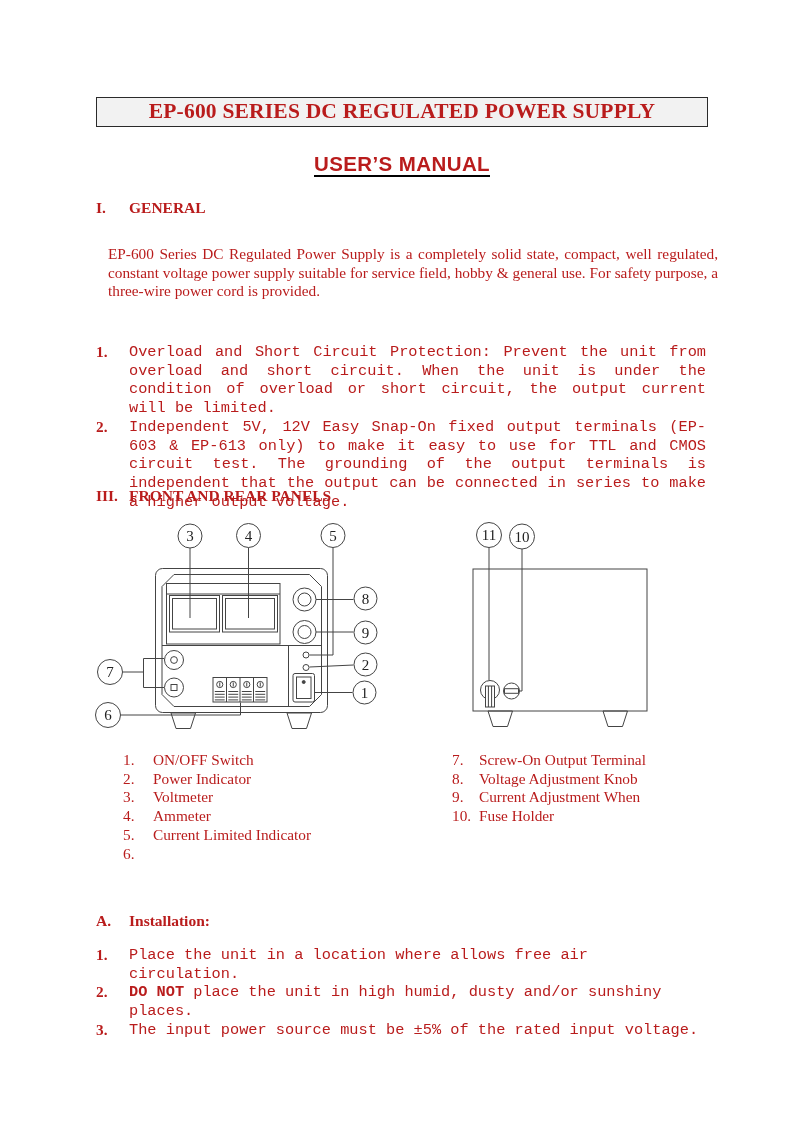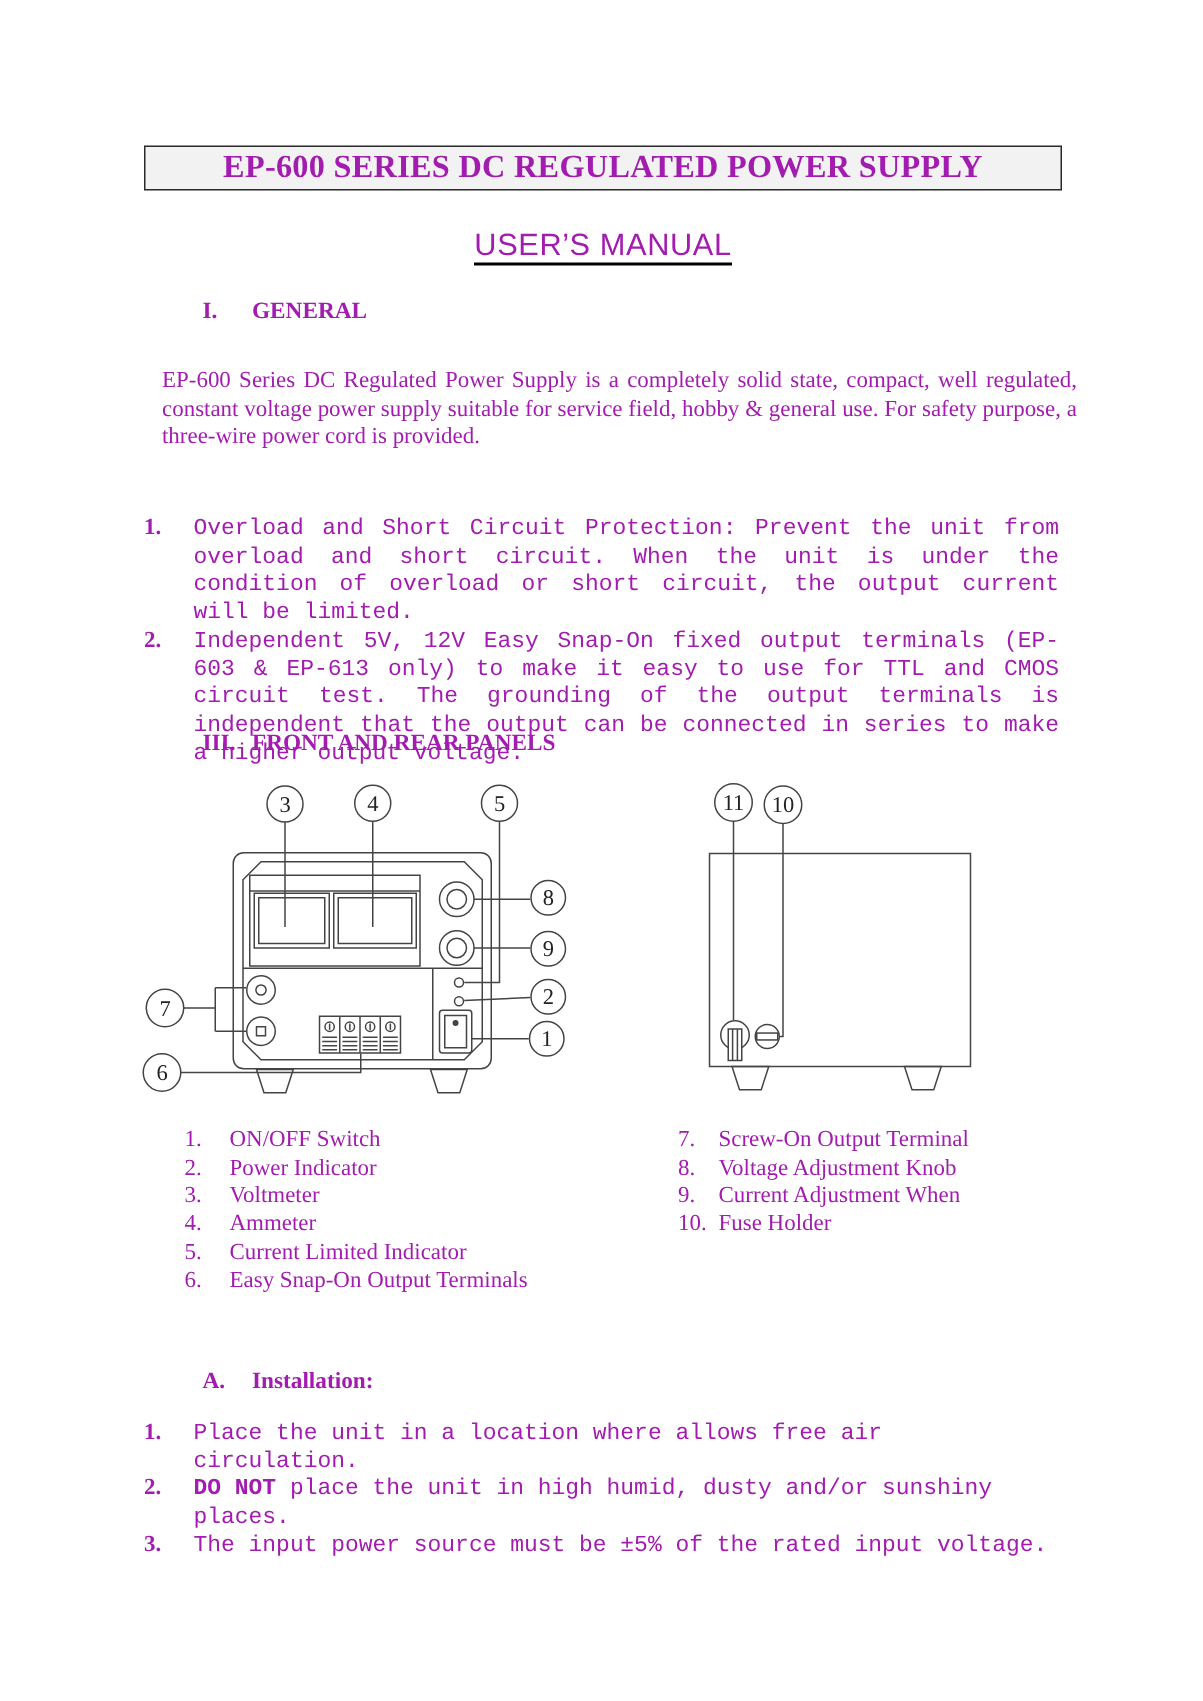--- a/index.html
+++ b/index.html
@@ -1,21 +1,21 @@
 <!DOCTYPE html>
 <html><head>
 <meta charset="utf-8">
 <style>
   html,body{margin:0;padding:0;background:#888;}
   .page{
     position:relative;
     width:802px;height:1134px;
     background:#ffffff;
     font-family:"Liberation Serif", serif;
-    color:#a21caf;
+    color:#b91c1c;
     overflow:hidden;
   }
   .abs{position:absolute;}
   
   .title-box{
     left:96px;top:97px;width:612px;height:30px;
     box-sizing:border-box;
     border:1.5px solid #2a2a2a;
     background:#f2f2f2;
     text-align:center;
@@ -23,30 +23,29 @@
     letter-spacing:0.2px;
   }
   
   .subtitle{
     left:96px;top:153px;width:612px;height:26px;
     text-align:center;
   }
   .subtitle-text{
     display:inline-block;
     font-family:"Liberation Sans", sans-serif;
-    font-weight:normal;font-size:20.5px;line-height:22px;
+    font-weight:bold;font-size:20.5px;line-height:22px;
     letter-spacing:0.4px;
     border-bottom:2.5px solid #000;
   }
   
   .heading{
     left:96px;width:612px;
     font-weight:bold;font-size:15.5px;line-height:19px;
     white-space:nowrap;
-    margin-left:39px;
   }
   .hnum{display:inline-block;width:33px;}
   
   .para{
     left:96px;width:610px;
     font-size:15.3px;line-height:18.7px;
     text-align:justify;
     margin:12px;
   }
   .numlist{left:96px;width:610px;font-size:15.3px;line-height:18.7px;}
@@ -231,21 +230,20 @@
       <div class="legend-row">
           <span class="ln">4.</span>
           <span>Ammeter</span>
         </div>
       <div class="legend-row">
           <span class="ln">5.</span>
           <span>Current Limited Indicator</span>
         </div>
       <div class="legend-row">
           <span class="ln">6.</span>
-          <span>Easy Snap-On Output Terminals</span>
         </div>
     </div>
     <div class="legend-col legend-col-right">
       <div class="legend-row">
           <span class="ln">7.</span>
           <span>Screw-On Output Terminal</span>
         </div>
       <div class="legend-row">
           <span class="ln">8.</span>
           <span>Voltage Adjustment Knob</span>

